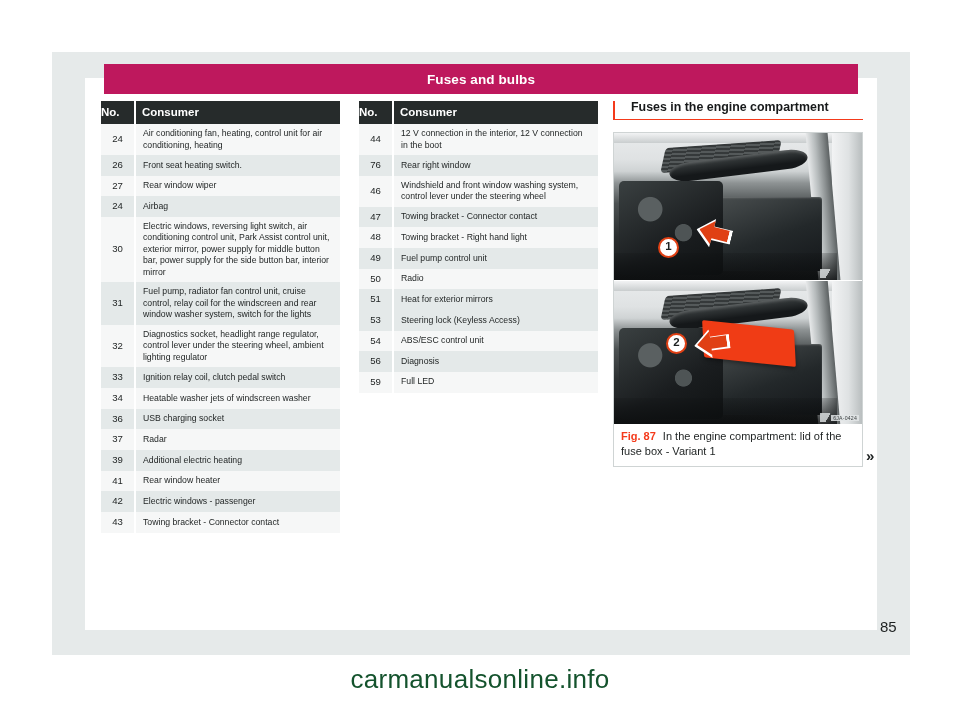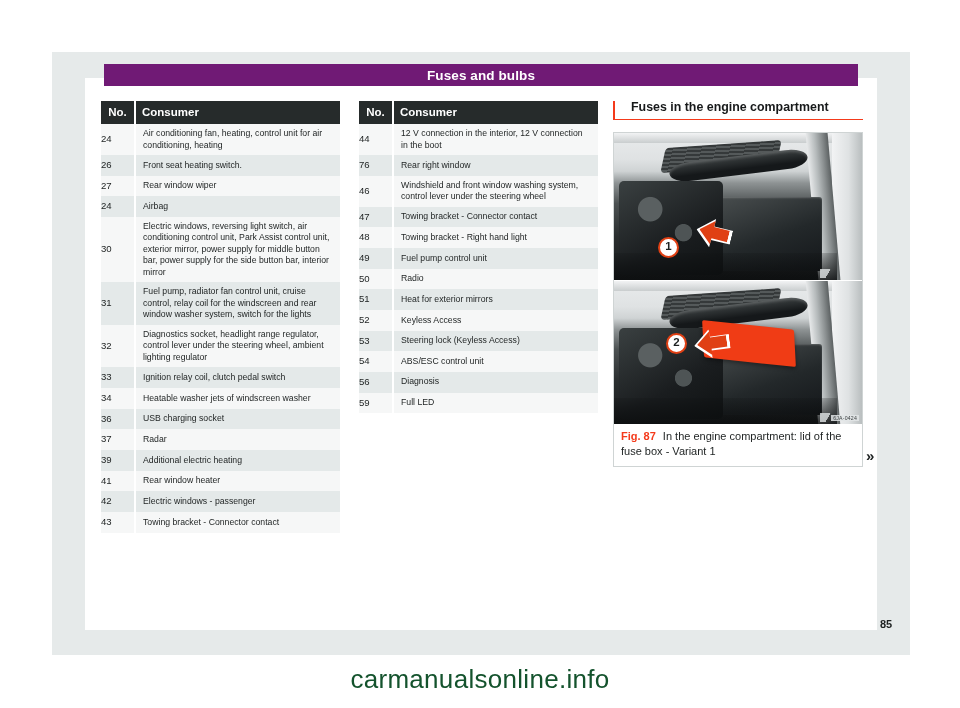--- a/index.html
+++ b/index.html
@@ -28,22 +28,22 @@
     position: absolute;
     left: 85px; top: 78px;
     width: 792px; height: 552px;
     background: #ffffff;
   }
 
   
   .title-banner {
     position: absolute;
     left: 104px; top: 64px;
-    width: 754px; height: 22px;
-    background: #701a75;
+    width: 754px; height: 30px;
+    background: #be185d;
     color: #ffffff;
     font-size: 13.5px;
     font-weight: bold;
     letter-spacing: .1px;
     display: flex;
     align-items: center;
     justify-content: center;
   }
 
   
@@ -63,35 +63,34 @@
     background: #262b2b;
     color: #ffffff;
     font-size: 11.5px;
     font-weight: bold;
     text-align: left;
     padding: 5px 6px 6px 6px;
     line-height: 1.05;
   }
   table.fuse-table th.th-no {
     width: 35px;
-    text-align: center;
     padding-left: 0; padding-right: 0;
     border-right: 2px solid #ffffff;
     margin-top: 16px;
   }
   table.fuse-table td {
     font-size: 8.7px;
     color: #1d2121;
     line-height: 1.32;
     padding: 4px 7px 4px 7px;
     vertical-align: middle;
   }
   table.fuse-table td.td-no {
     width: 35px;
-    text-align: left;
+    text-align: center;
     padding-left: 0; padding-right: 0;
     font-size: 9.6px;
     border-right: 2px solid #ffffff;
   }
   tr.row-odd  td { background: #f6f7f7; }
   tr.row-even td { background: #e4e9e9; }
 
   
   .sec-head {
     font-size: 12.4px;
@@ -253,22 +252,22 @@
     font-size: 15px;
     font-weight: bold;
     color: #1d2121;
     line-height: 1;
   }
 
   
   .page-no {
     position: absolute;
     left: 880px; top: 618px;
-    font-size: 11px;
-    font-weight: bold;
+    font-size: 15px;
+    font-weight: normal;
     color: #1d2121;
   }
 
   
   .watermark {
     position: absolute;
     left: 0; right: 0; top: 664px;
     text-align: center;
     font-size: 26px;
     color: #14532d;
@@ -394,24 +393,20 @@
             <td class="td-no">49</td>
             <td>Fuel pump control unit</td>
           </tr>
           <tr class="row-odd">
             <td class="td-no">50</td>
             <td>Radio</td>
           </tr>
           <tr class="row-even">
             <td class="td-no">51</td>
             <td>Heat for exterior mirrors</td>
-          </tr>
-          <tr class="row-odd">
-            <td class="td-no">52</td>
-            <td>Keyless Access</td>
           </tr>
           <tr class="row-even">
             <td class="td-no">53</td>
             <td>Steering lock (Keyless Access)</td>
           </tr>
           <tr class="row-odd">
             <td class="td-no">54</td>
             <td>ABS/ESC control unit</td>
           </tr>
           <tr class="row-even">

